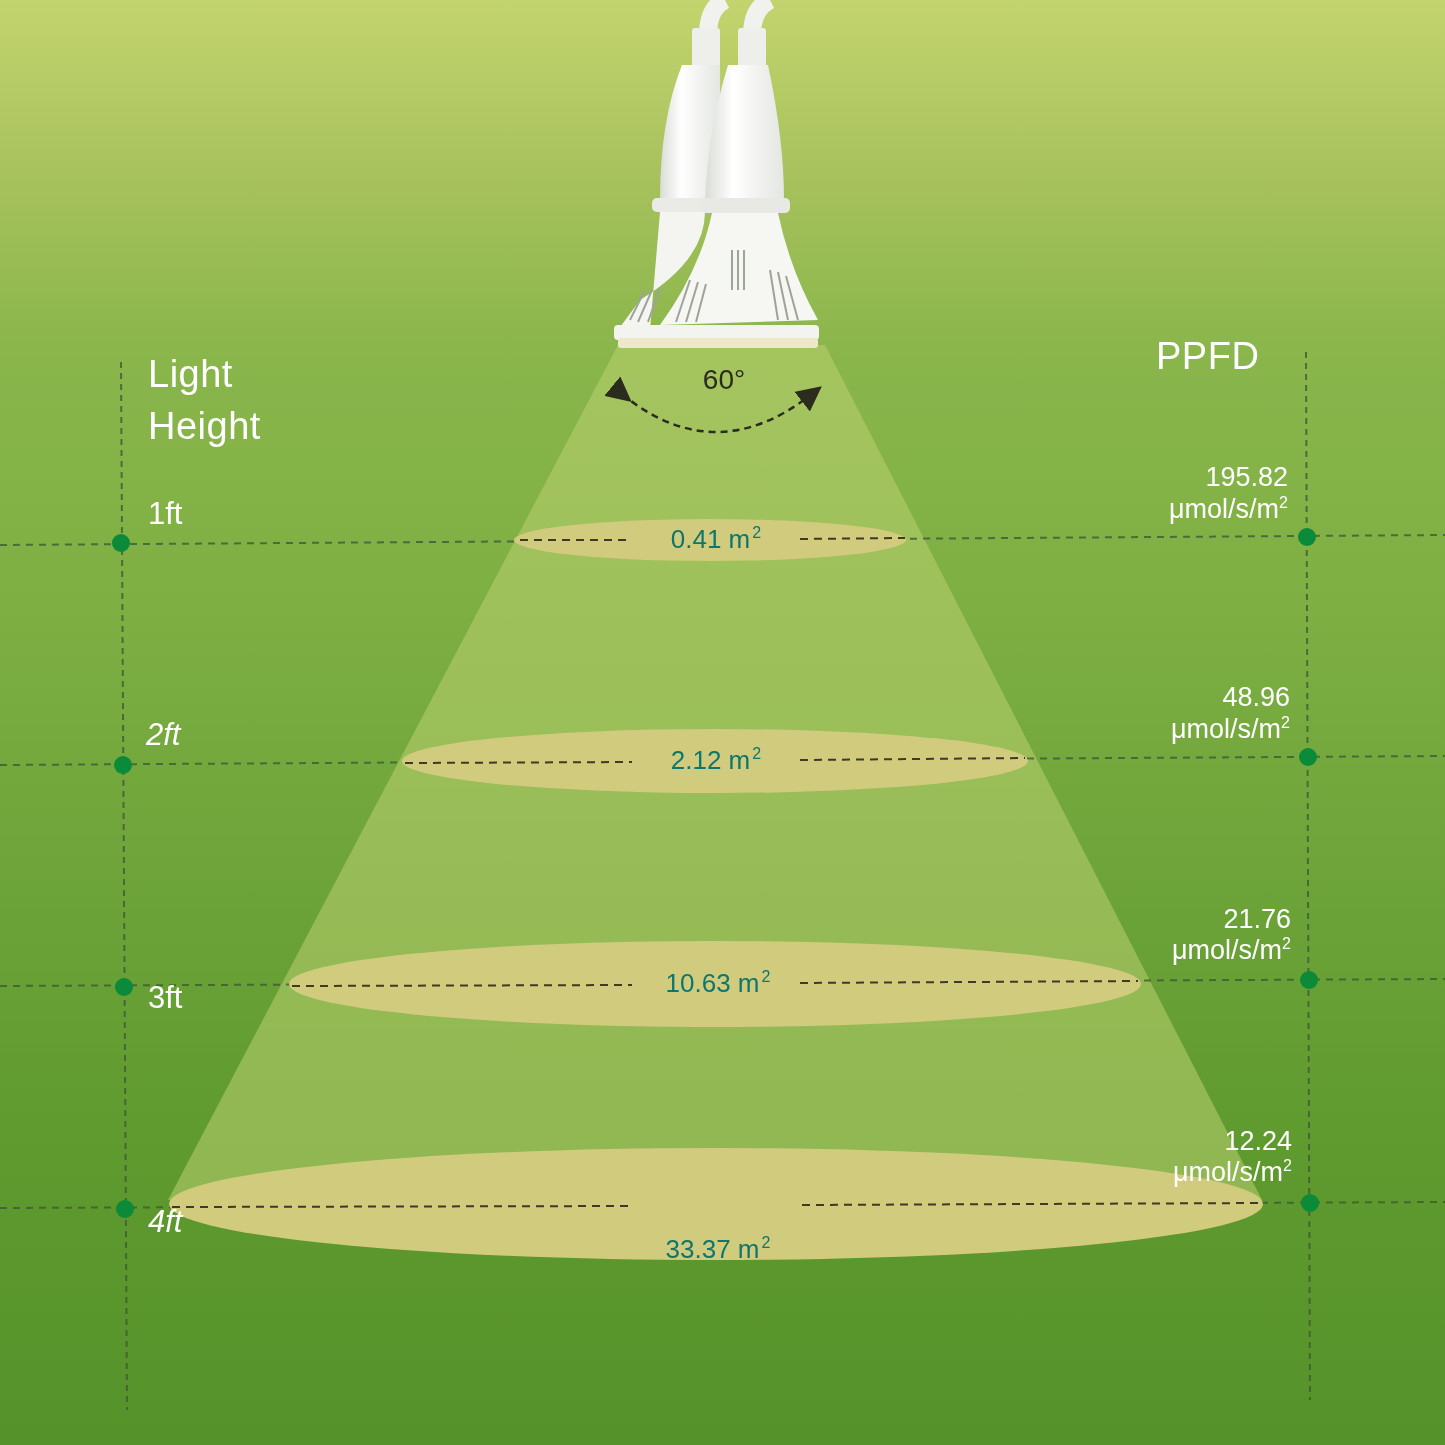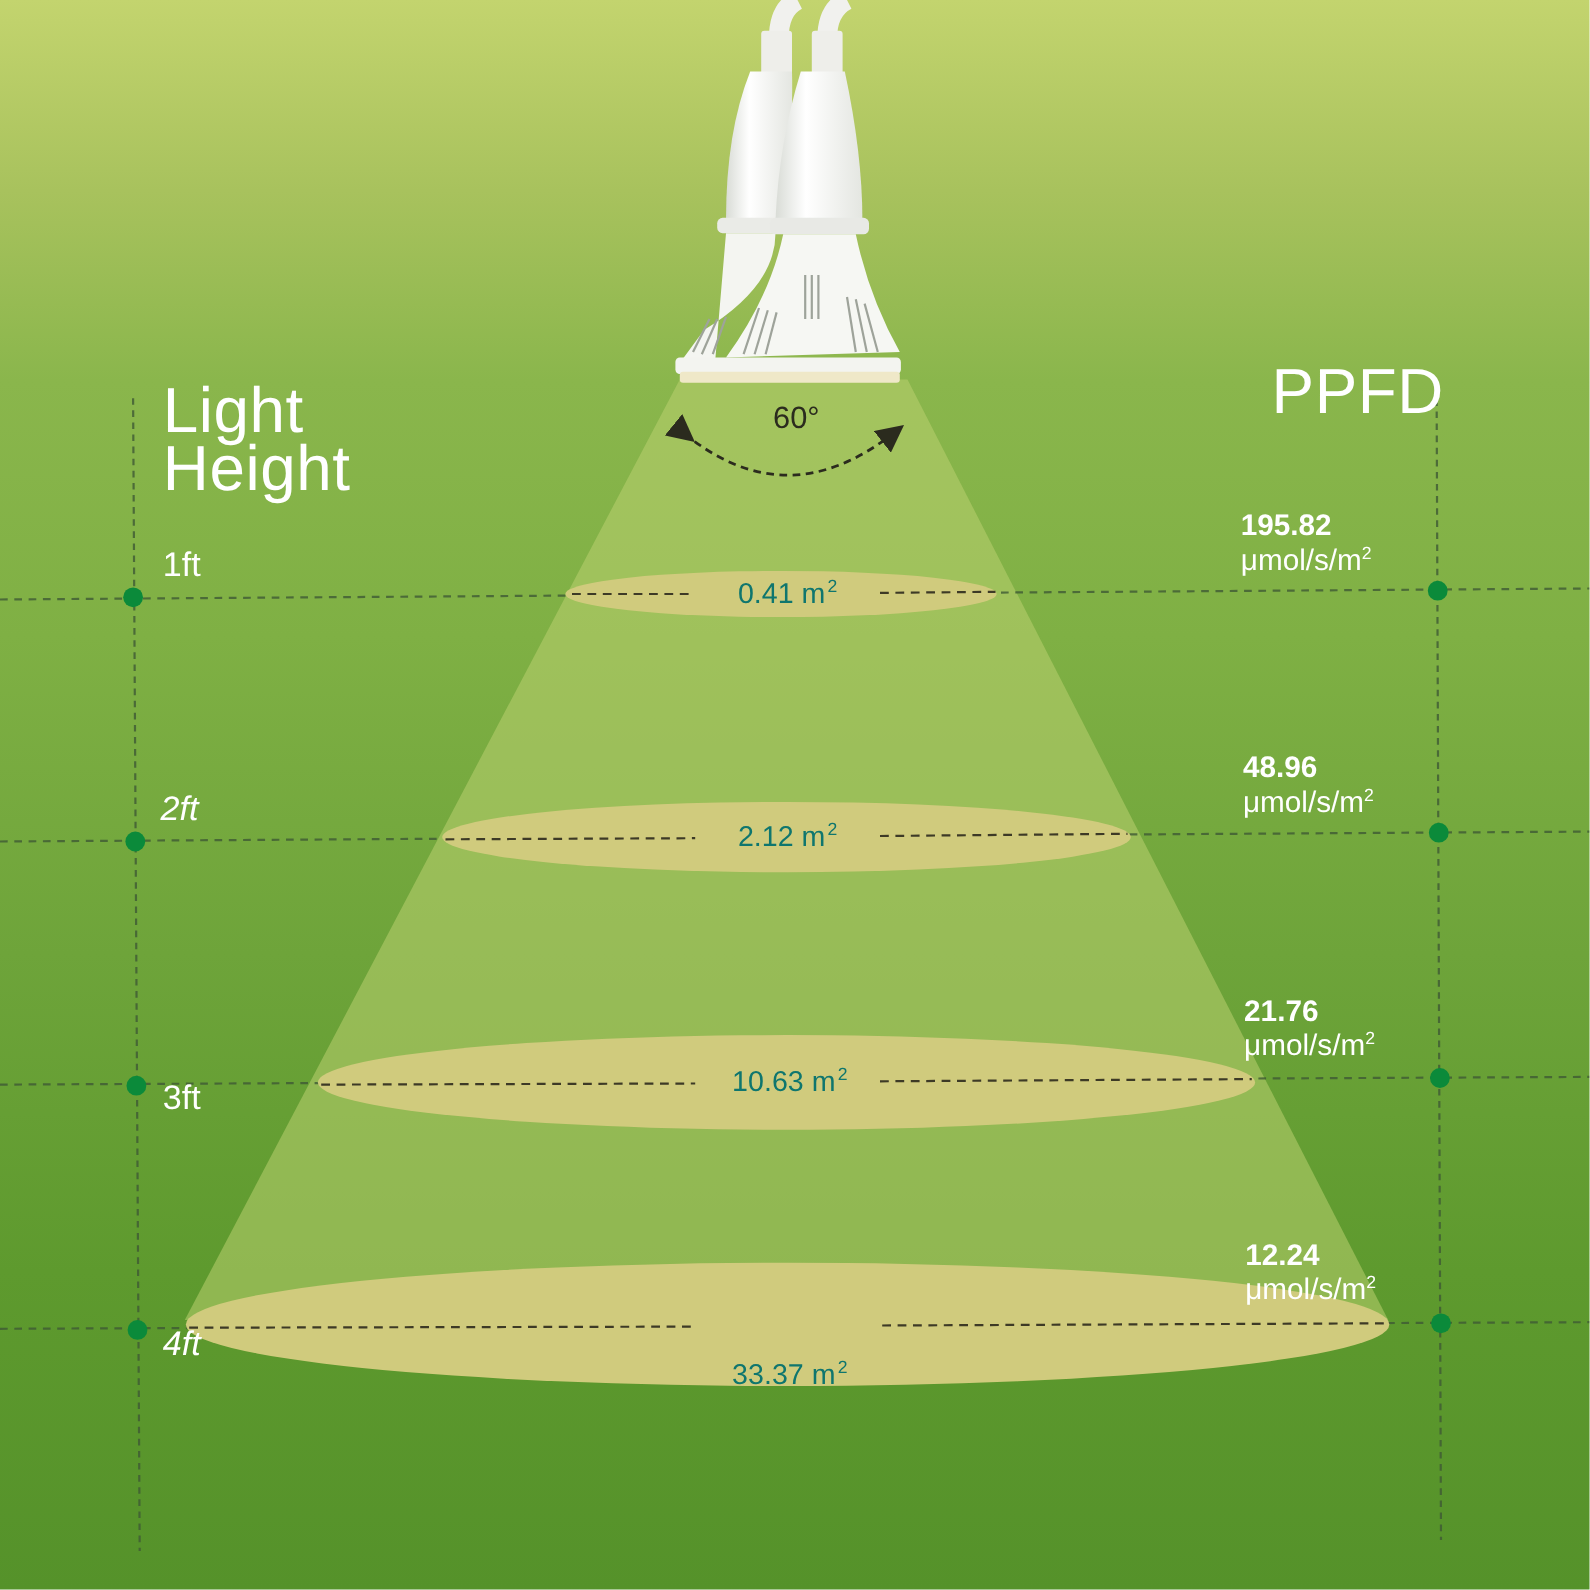--- a/index.html
+++ b/index.html
@@ -3,24 +3,24 @@
   <meta charset="utf-8">
   <style>
     html, body { margin: 0; padding: 0; }
     body {
       width: 1445px; height: 1445px; overflow: hidden; position: relative;
       font-family: "Liberation Sans", sans-serif;
       background: linear-gradient(to bottom, #c3d46e 0%, #a8c25d 12%, #8ab64c 24%, #7fb044 40%, #6ea43a 60%, #5e9a2e 80%, #55922a 100%);
     }
     svg.scene { position: absolute; left: 0; top: 0; width: 1445px; height: 1445px; }
     .lbl { position: absolute; color: #ffffff; white-space: nowrap; }
-    .title { font-size: 58px; font-weight: 500; line-height: 52px; letter-spacing: 0.5px; }
+    .title { font-size: 38px; font-weight: 500; line-height: 52px; letter-spacing: 0.5px; }
     .height-label { font-size: 31px; font-weight: 400; }
-    .ppfd-val { font-size: 27px; font-weight: 700; text-align: left; width: 160px; }
-    .ppfd-unit { font-size: 27px; font-weight: 400; width: 160px; }
+    .ppfd-val { font-size: 27px; font-weight: 400; text-align: right; width: 160px; }
+    .ppfd-unit { font-size: 27px; font-weight: 400; text-align: right; width: 160px; }
     .area { position: absolute; color: #0f766e; font-size: 26px; white-space: nowrap; text-align: center; width: 160px; }
     .area sup { font-size: 16px; vertical-align: 10px; margin-left: 2px; }
     .unit sup { font-size: 16px; vertical-align: 10px; }
     .angle { position: absolute; color: #2b2b1e; font-size: 28px; text-align: center; width: 80px; }
   </style>
 </head>
 <body>
 
 <svg class="scene" viewBox="0 0 1445 1445">
   <defs>

